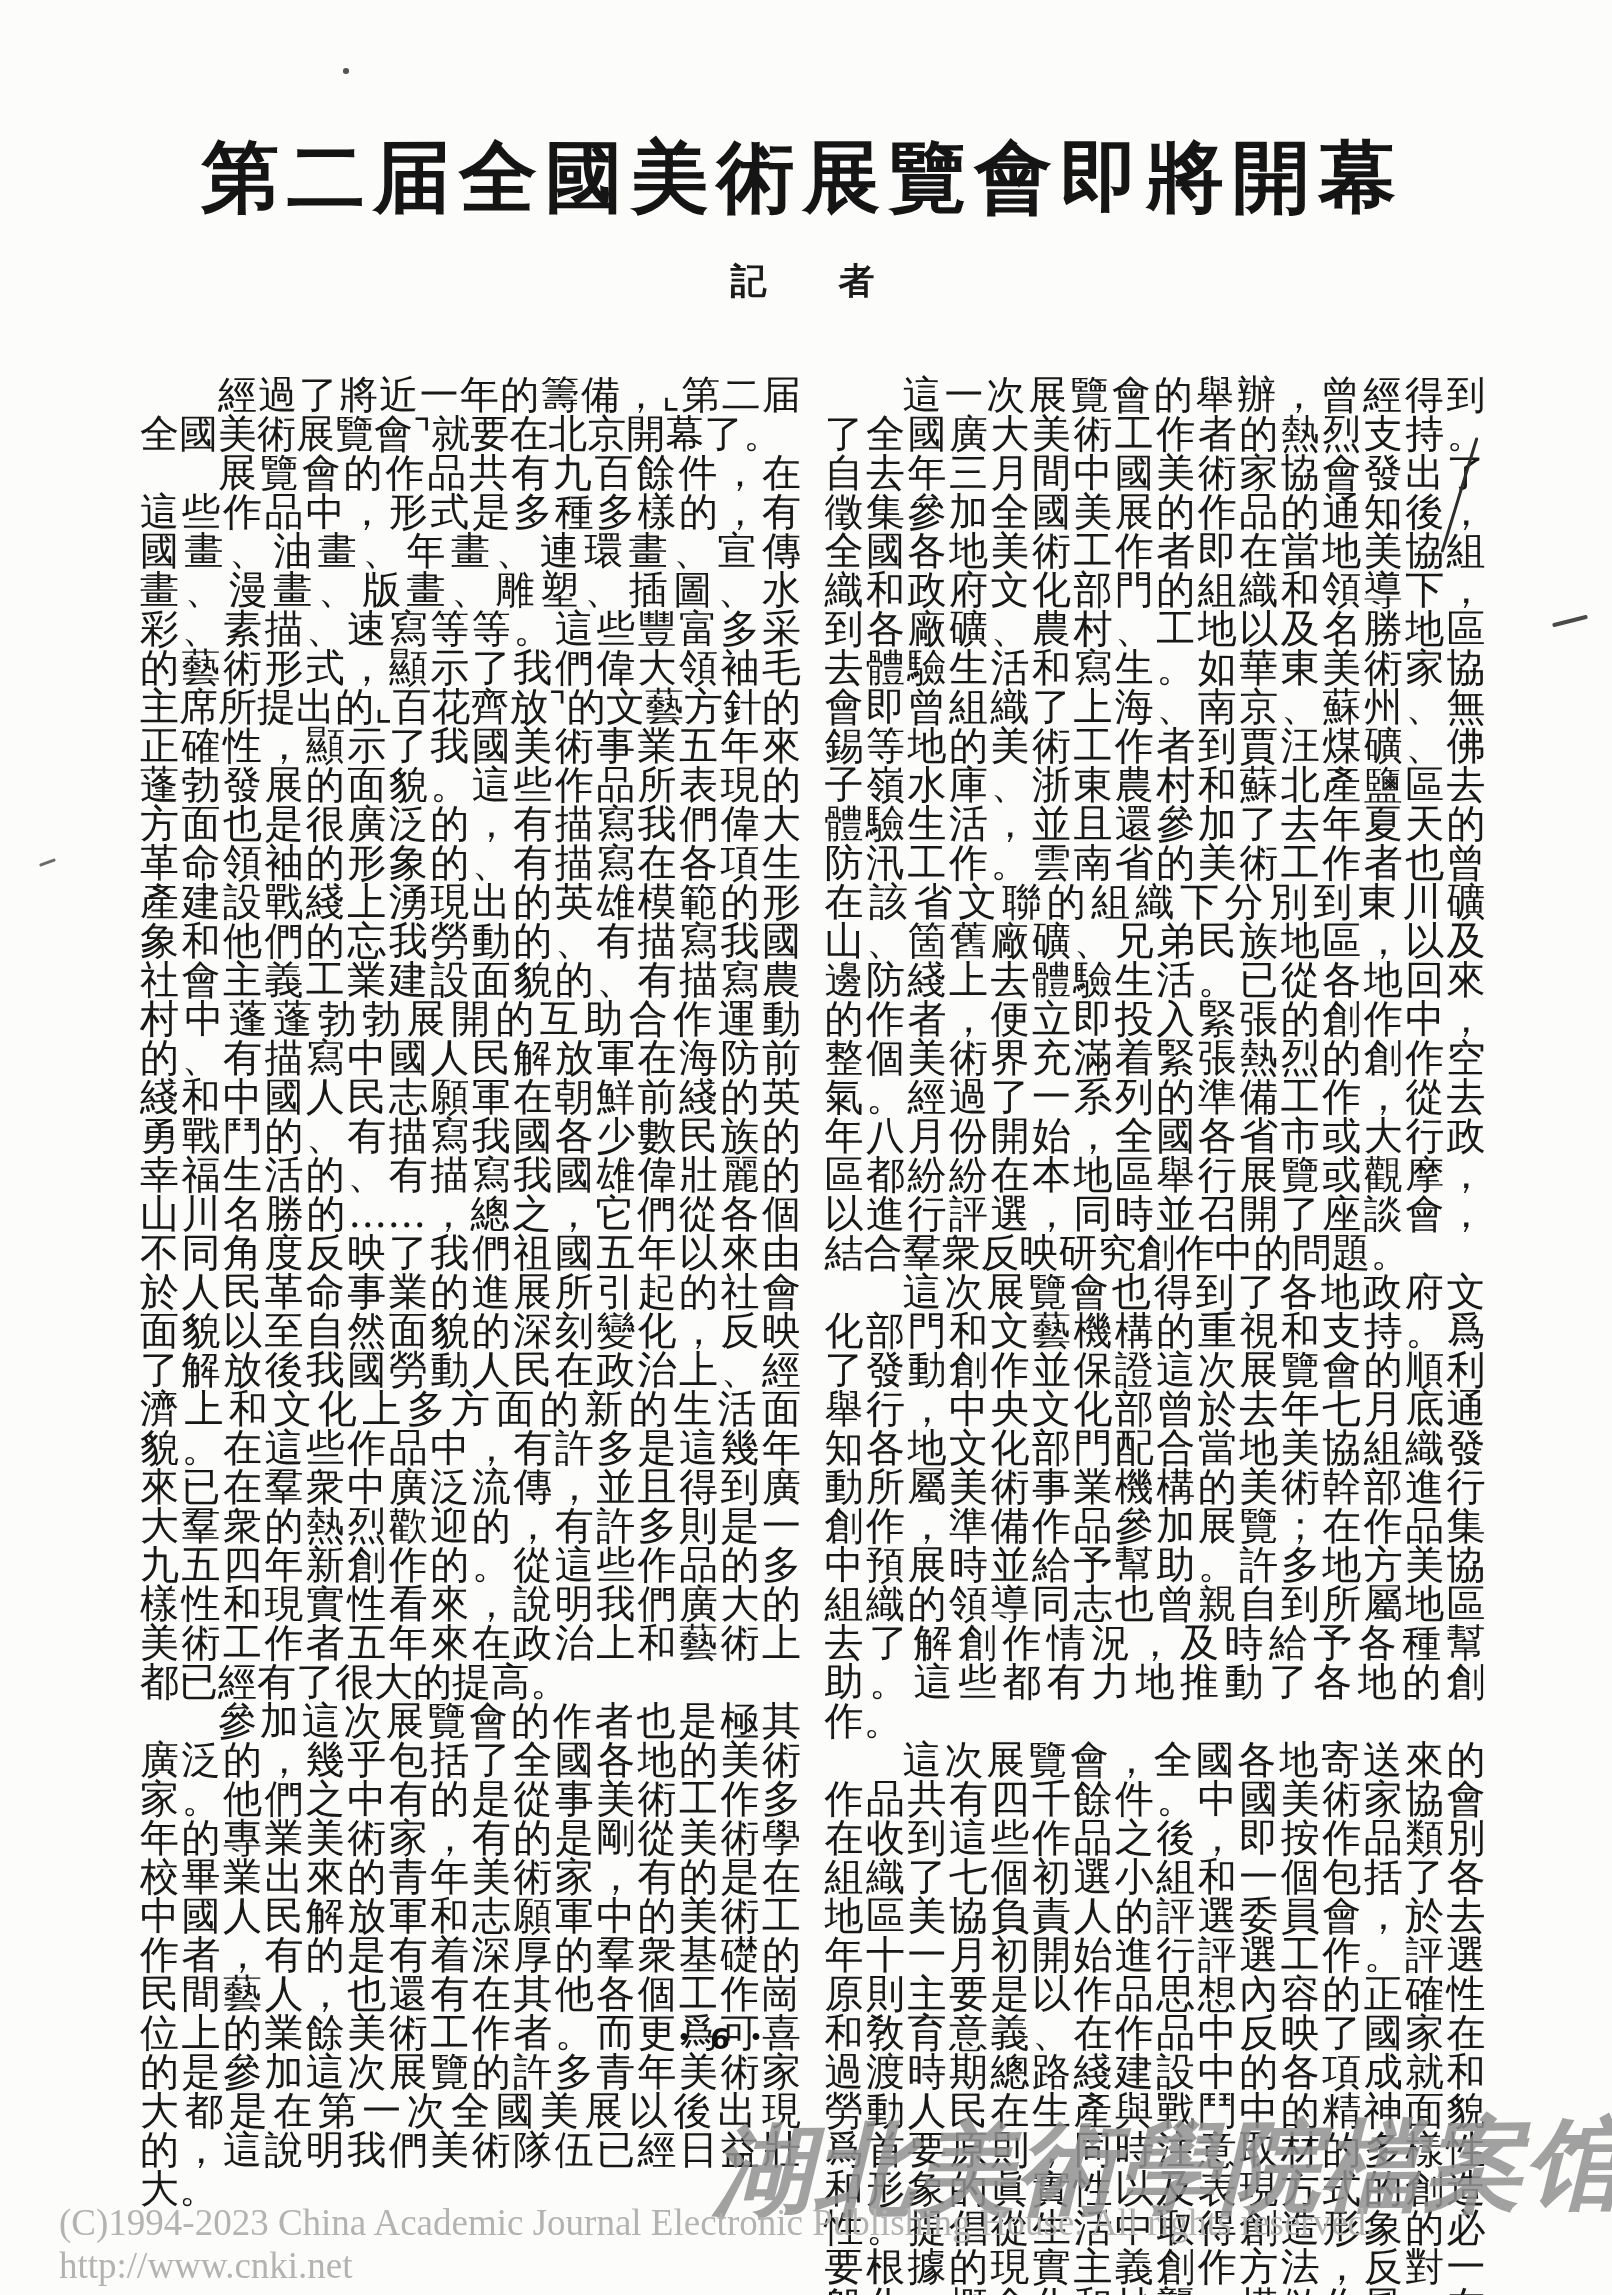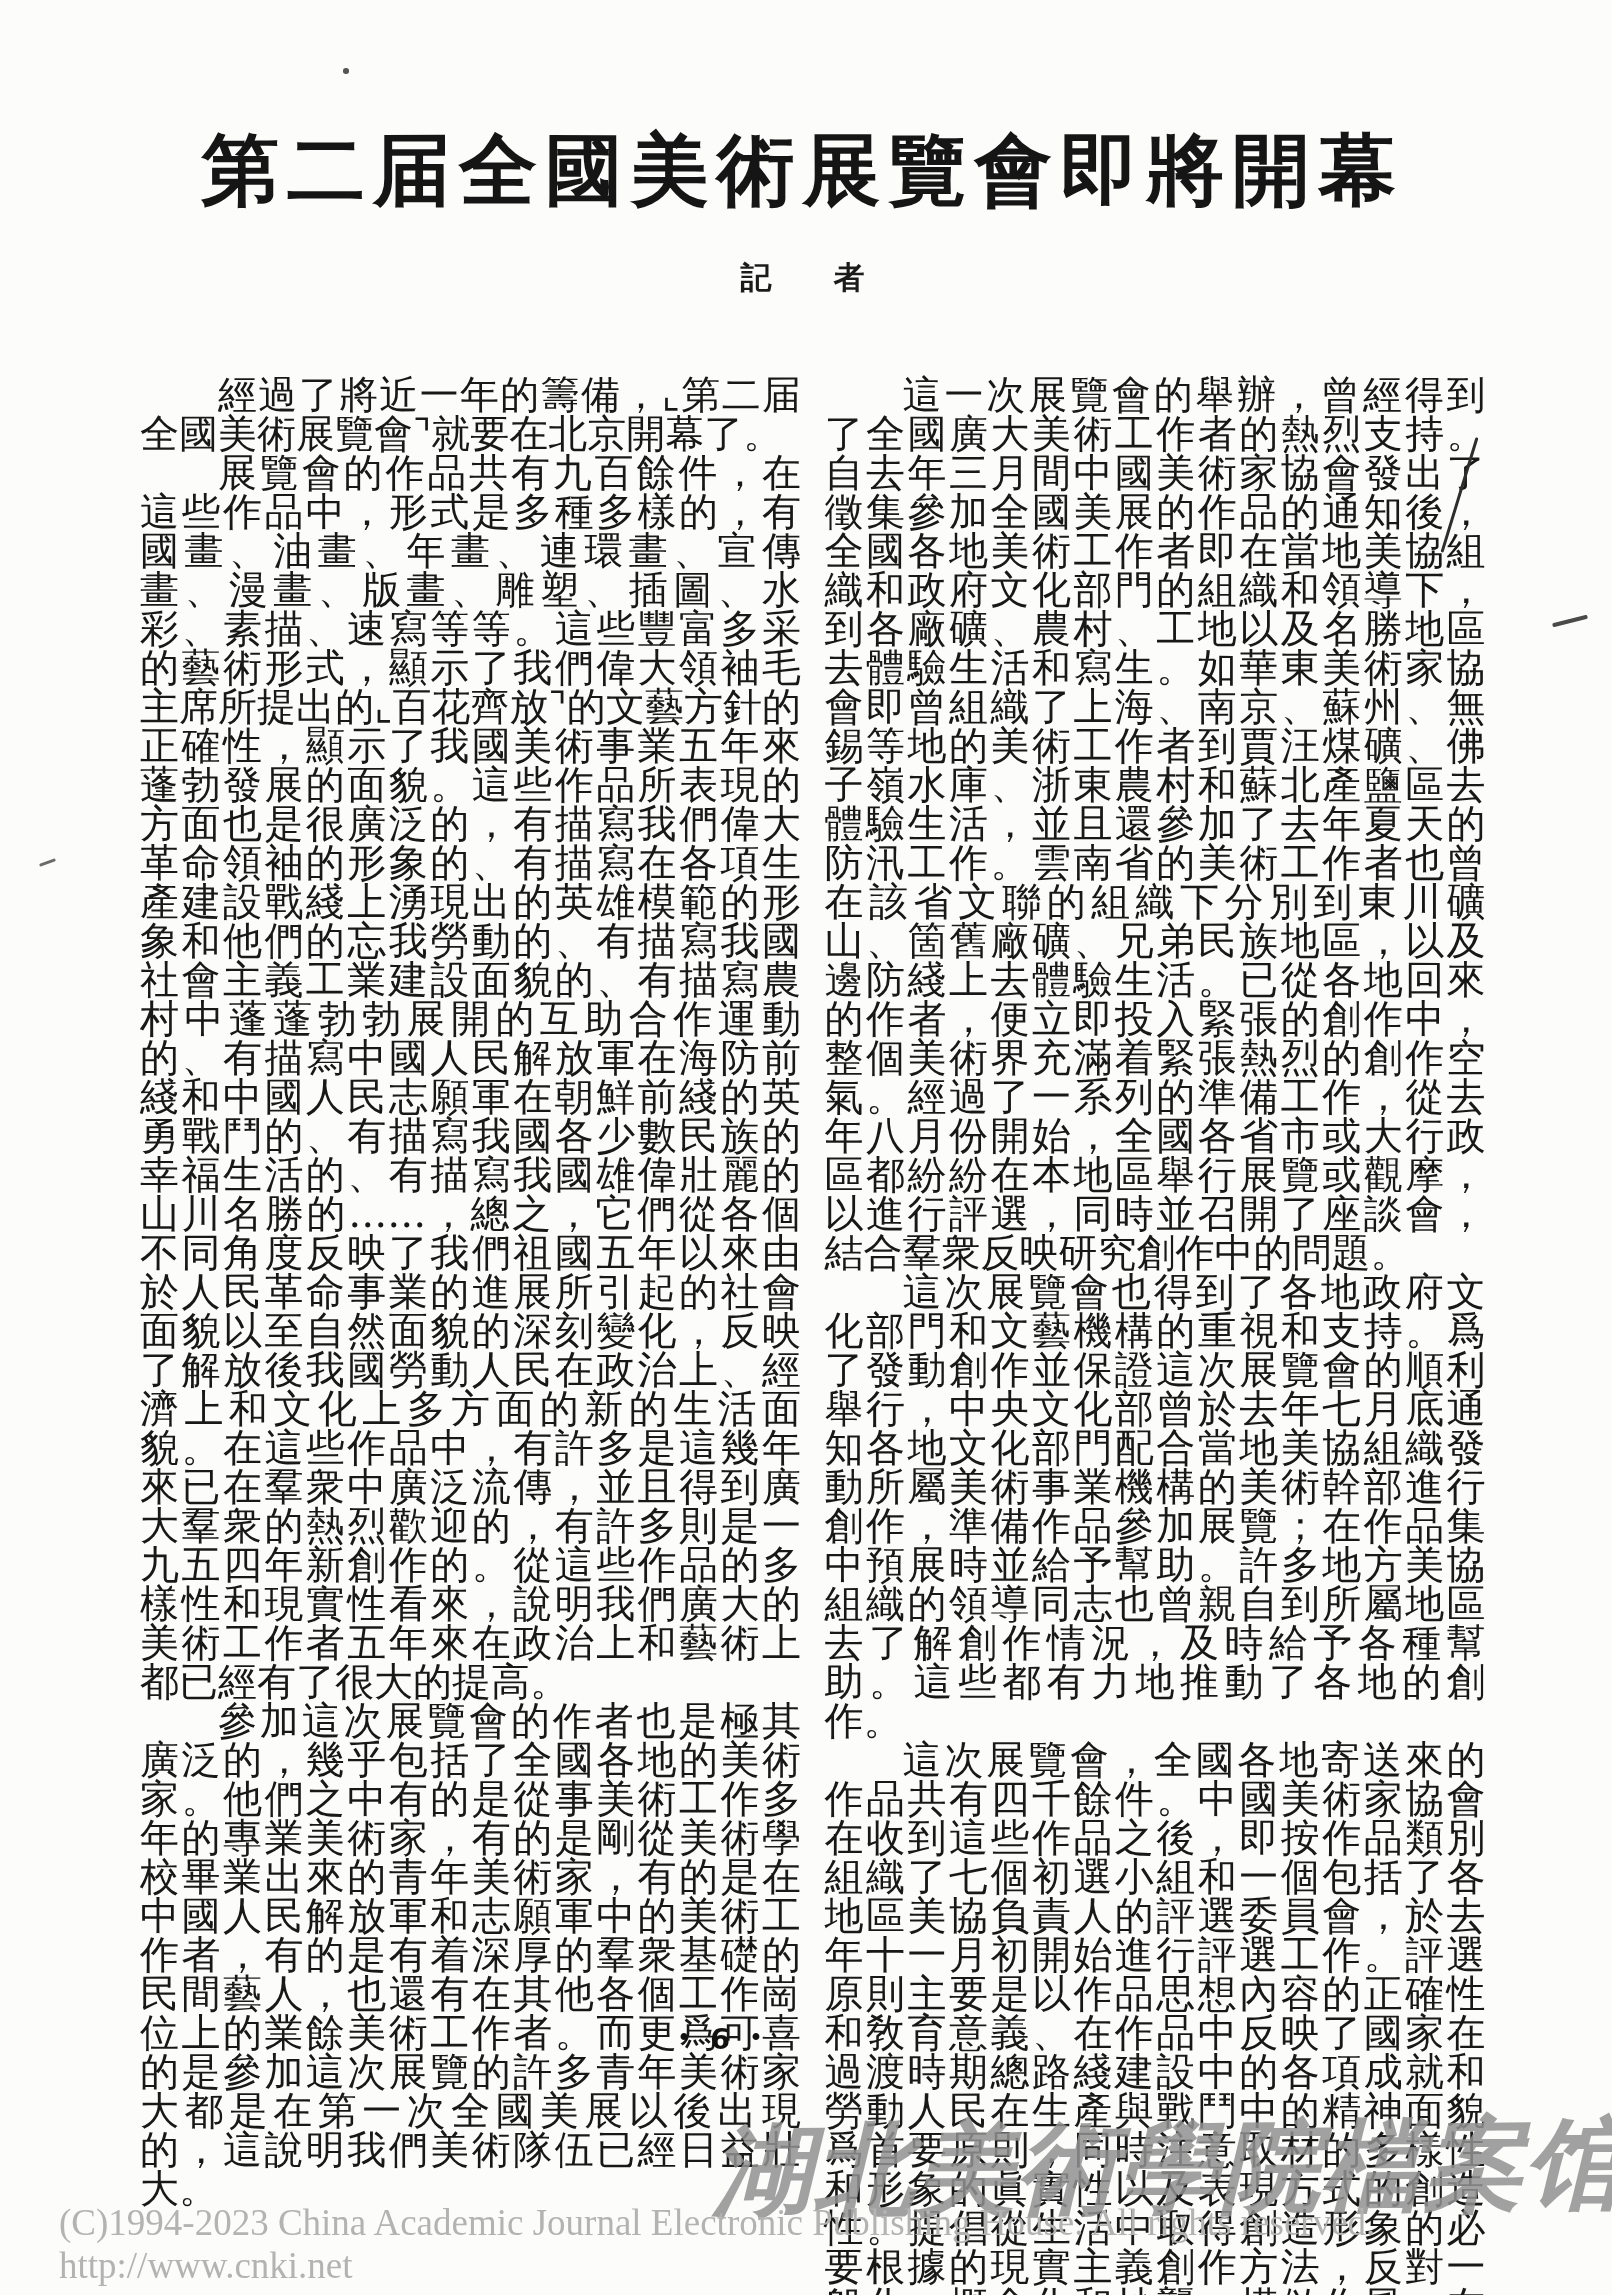--- a/index.html
+++ b/index.html
@@ -15,27 +15,26 @@
     position:absolute;
     left:102px;top:134px;width:1401px;
     margin:0;
     text-align:center;
     font-size:78px;
     font-weight:700;
     letter-spacing:7.9px;
     line-height:1.1;
     color:#151515;
     white-space:nowrap;
-    font-family:Liberation Mono, monospace;
   }
   .byline{
     position:absolute;
     left:102px;top:257px;width:1401px;
     text-align:center;
-    font-size:31px;
+    font-size:36px;
     font-weight:600;
     color:#1b1b1b;
   }
   .columns{
     position:absolute;
     left:140px;top:375px;
     width:1346px;
     display:flex;
     gap:23.6px;
   }

